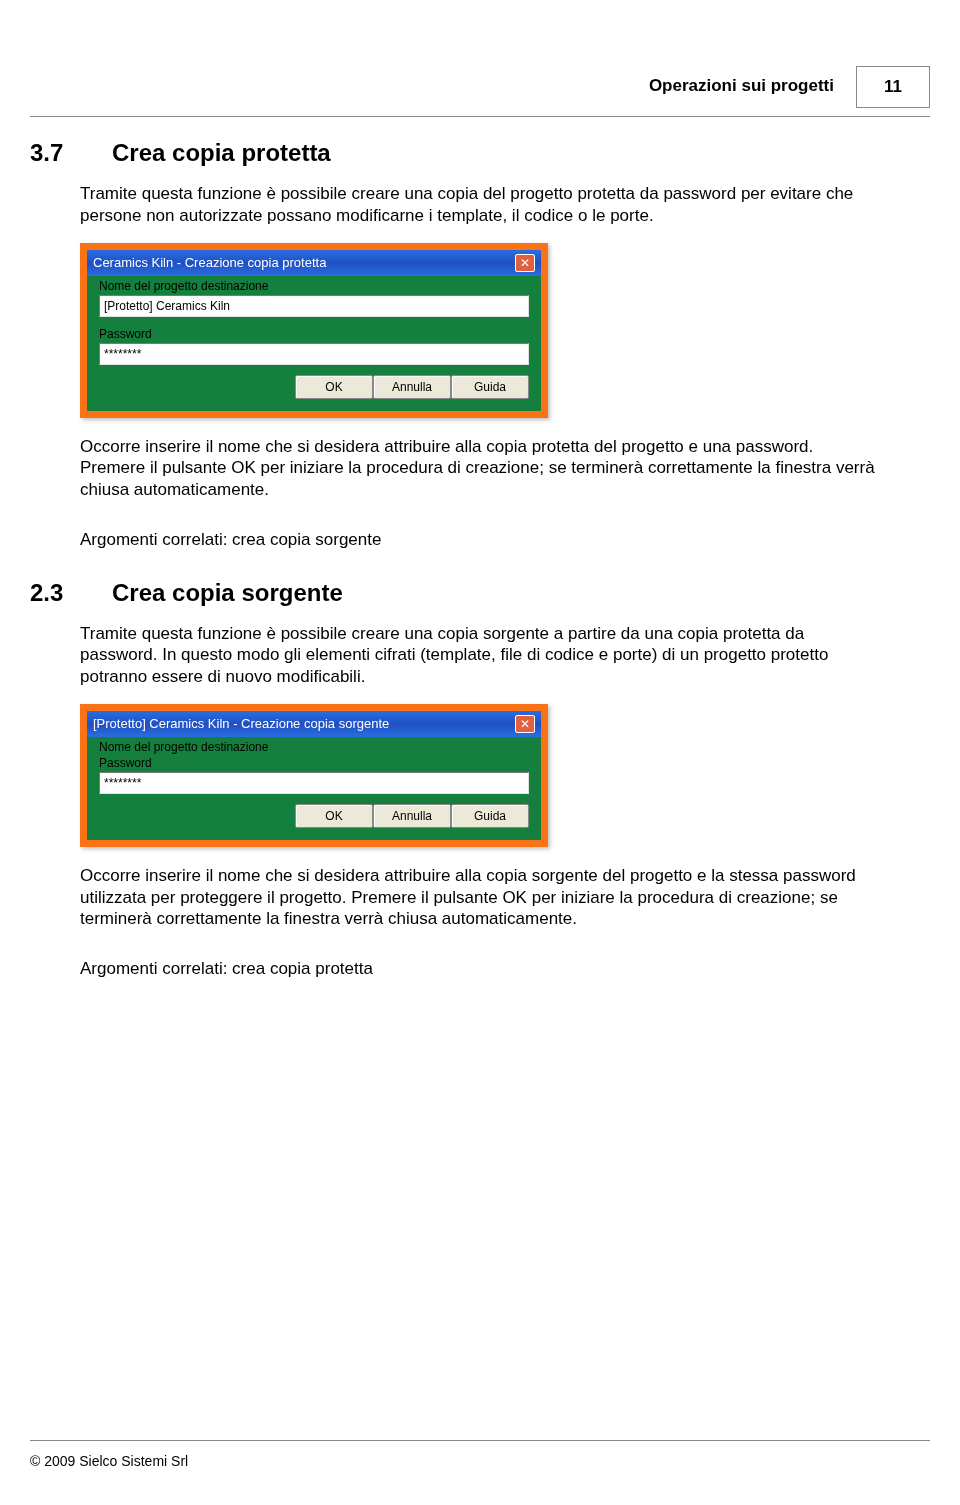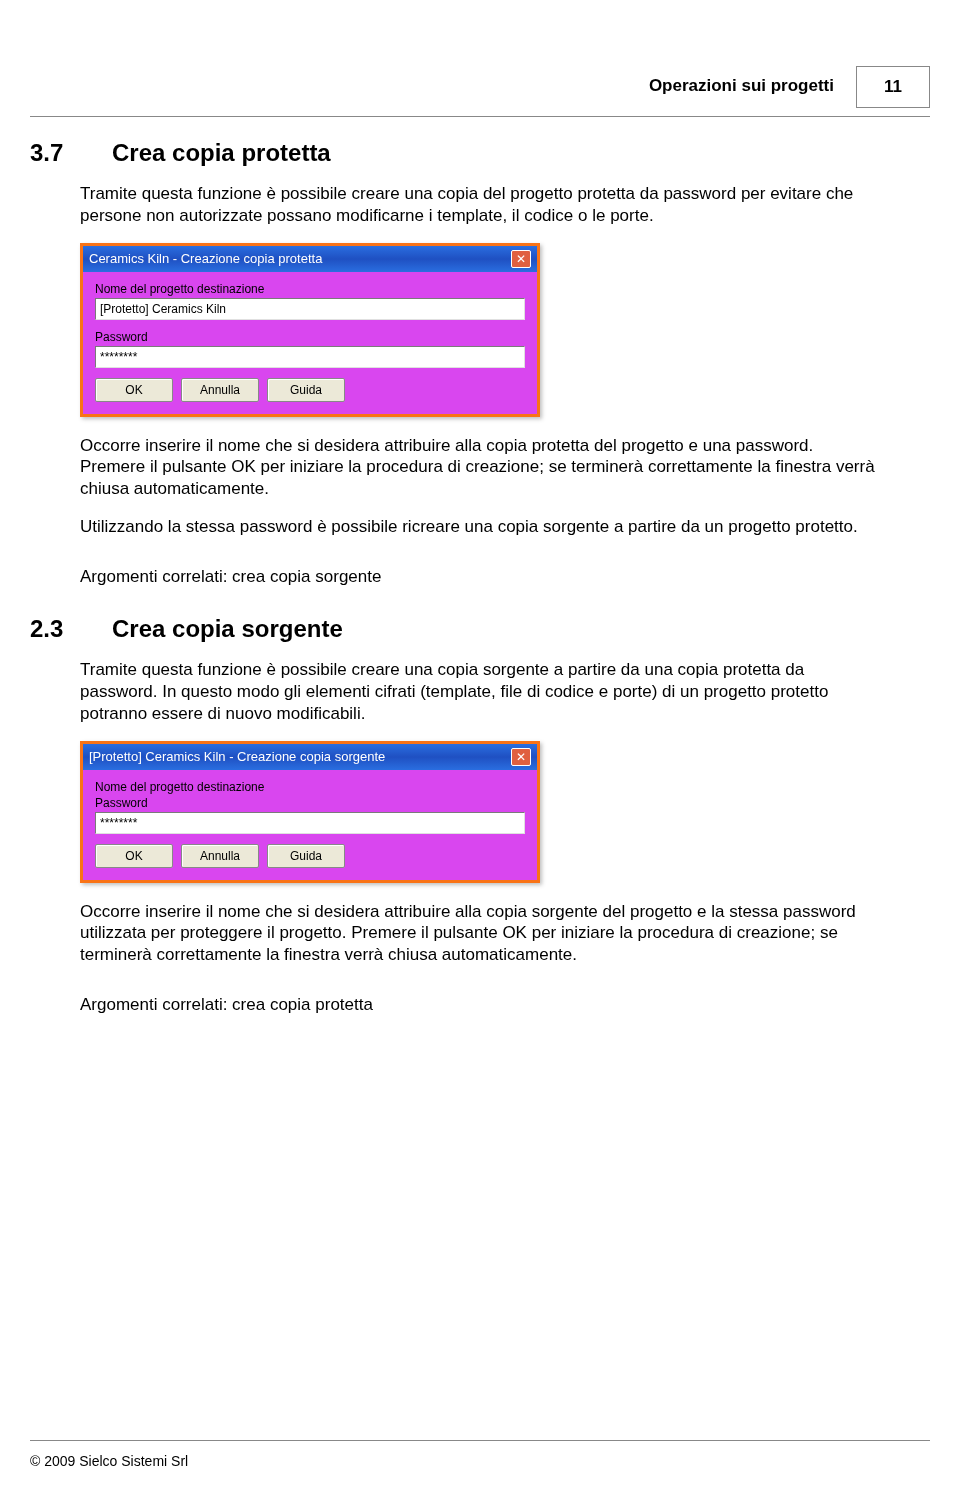--- a/index.html
+++ b/index.html
@@ -64,22 +64,22 @@
   }
   p.body {
     font-size: 17px;
     line-height: 1.28;
     margin: 0 0 16px 0;
   }
   
   .xp-dialog {
     width: 454px;
     margin: 4px 0 18px 0;
-    background: #d946ef;
-    border: 3px solid #f97316;
+    background: #15803d;
+    border: 7px solid #f97316;
     box-shadow: 2px 2px 4px rgba(0,0,0,0.25);
     font-size: 13px;
   }
   .xp-title {
     background: linear-gradient(to bottom, #2a6ee0 0%, #1f50c2 50%, #2a6ee0 100%);
     color: #fff;
     padding: 4px 6px;
     display: flex;
     align-items: center;
     justify-content: space-between;
@@ -94,42 +94,43 @@
     border-radius: 2px;
     color: #fff;
     display: flex;
     align-items: center;
     justify-content: center;
     font-size: 12px;
     line-height: 1;
     font-family: Arial;
   }
   .xp-body {
-    padding: 10px 12px 12px 12px;
+    padding: 3px 12px 12px 12px;
   }
   .xp-label {
     font-size: 12px;
     color: #000;
     margin-bottom: 2px;
   }
   .xp-field {
     background: #fff;
     border-top: 1px solid #7a7a7a;
     border-left: 1px solid #7a7a7a;
     border-right: 1px solid #e0e0e0;
     border-bottom: 1px solid #e0e0e0;
     padding: 2px 4px;
     font-size: 12px;
     height: 16px;
     line-height: 16px;
     margin-bottom: 10px;
   }
   .xp-buttons {
     display: flex;
-    gap: 8px;
+    justify-content: flex-end;
+    gap: 0;
     margin-top: 8px;
   }
   .xp-button {
     width: 78px;
     height: 24px;
     background: #ece9d8;
     border: 1px solid #888;
     border-radius: 2px;
     font-size: 12px;
     box-shadow: inset 1px 1px 0 #fff;
@@ -173,21 +174,20 @@
         <div class="xp-field">********</div>
         <div class="xp-buttons">
           <button class="xp-button">OK</button>
           <button class="xp-button">Annulla</button>
           <button class="xp-button">Guida</button>
         </div>
       </div>
     </div>
 
     <p class="body">Occorre inserire il nome che si desidera attribuire alla copia protetta del progetto e una password. Premere il pulsante OK per iniziare la procedura di creazione; se terminerà correttamente la finestra verrà chiusa automaticamente.</p>
-    <p class="body">Utilizzando la stessa password è possibile ricreare una copia sorgente a partire da un progetto protetto.</p>
     <p class="body" style="margin-top:28px;">Argomenti correlati: crea copia sorgente</p>
 
     <div class="section-row" style="margin-top:28px;">
       <div class="section-number">2.3</div>
       <div class="section-title">Crea copia sorgente</div>
     </div>
     <p class="body">Tramite questa funzione è possibile creare una copia sorgente a partire da una copia protetta da password. In questo modo gli elementi cifrati (template, file di codice e porte) di un progetto protetto potranno essere di nuovo modificabili.</p>
 
     <div class="xp-dialog">
       <div class="xp-title">

